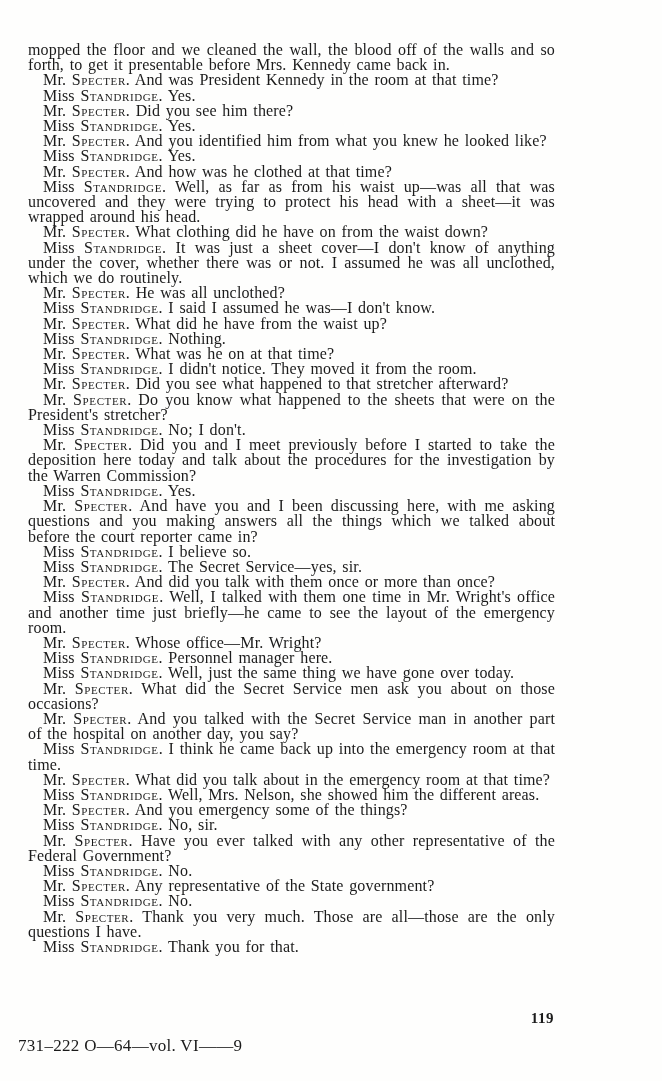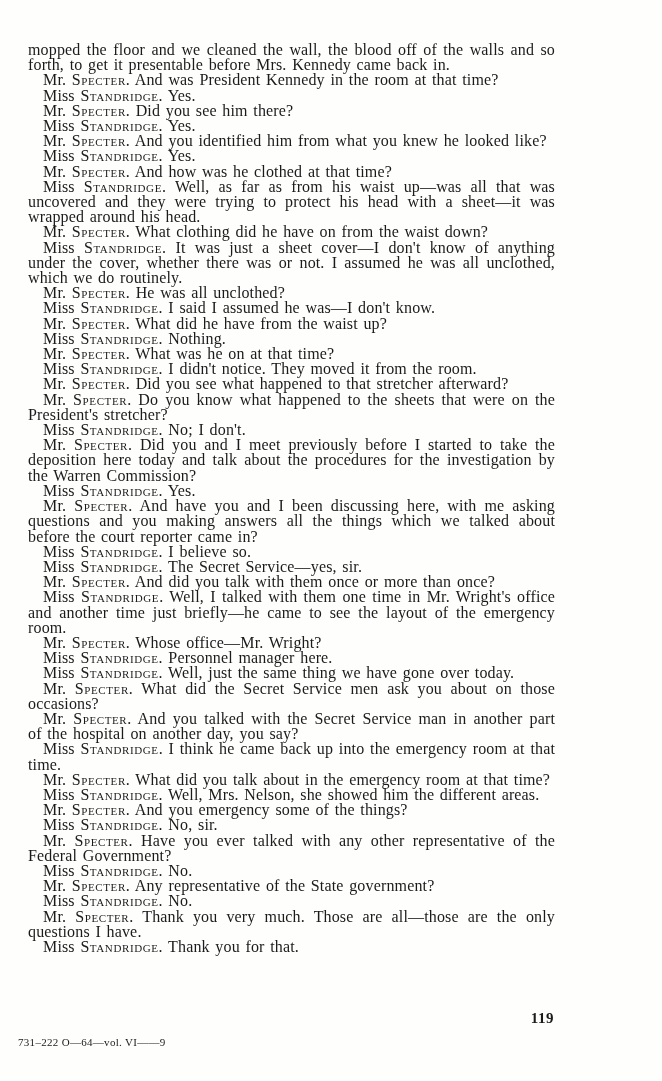--- a/index.html
+++ b/index.html
@@ -42,21 +42,21 @@
     width: 36px;
     text-align: right;
     font-size: 15px;
     font-weight: bold;
     letter-spacing: 0.5px;
   }
   .imprint {
     position: absolute;
     left: 18px;
     top: 1036px;
-    font-size: 11px;
+    font-size: 17px;
     letter-spacing: 0.3px;
   }
 </style>
 </head>
 <body>
 
 <div class="page">
   <div class="text-block">
     <p class="continuation">mopped the floor and we cleaned the wall, the blood off of the walls and so forth, to get it presentable before Mrs. Kennedy came back in.</p>
 

